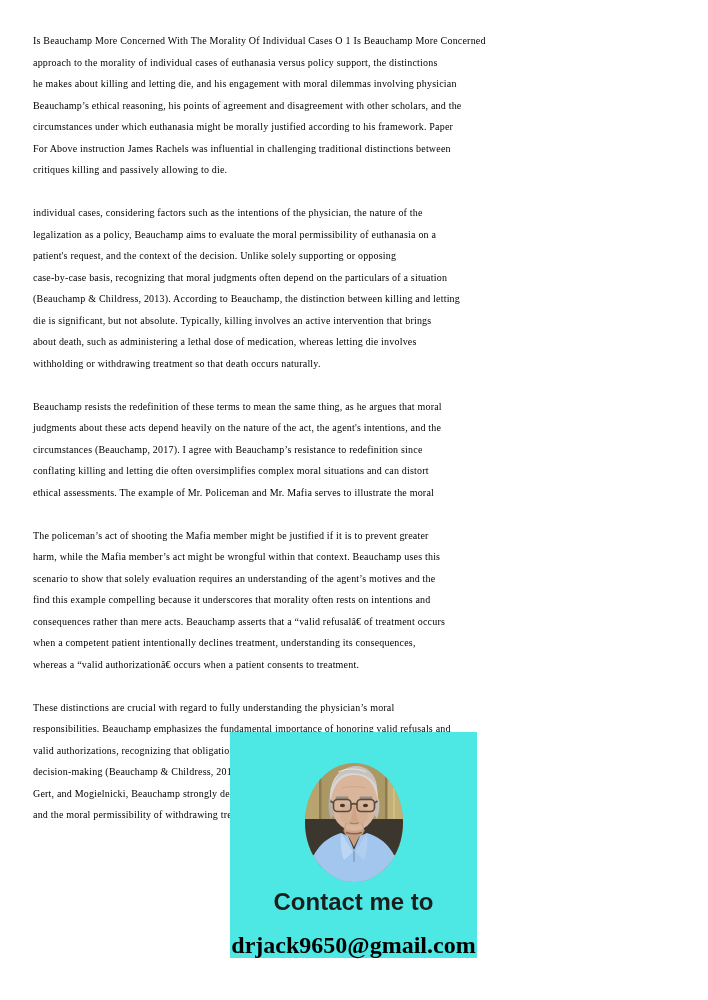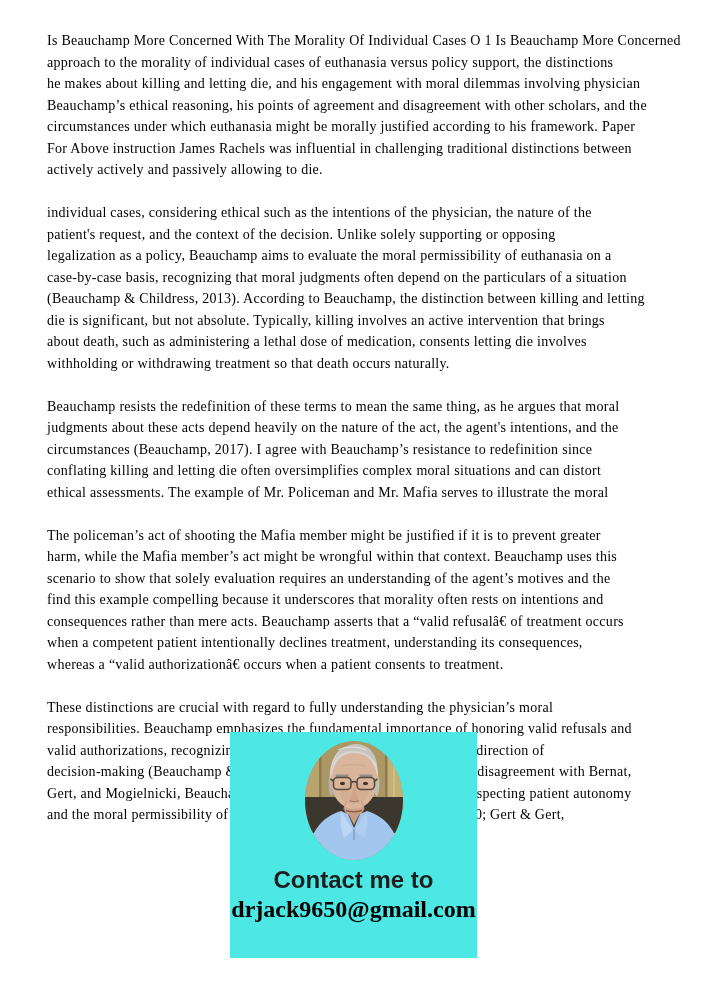--- a/index.html
+++ b/index.html
@@ -5,85 +5,86 @@
   html, body { margin: 0; padding: 0; }
   body {
     width: 708px; height: 1000px;
     position: relative;
     background: #ffffff;
     overflow: hidden;
     font-family: "Liberation Serif", "DejaVu Serif", serif;
   }
   .doc {
     position: absolute;
-    left: 47px; top: 30px;
+    left: 33px; top: 30px;
     width: 630px;
-    font-size: 14px;
+    font-size: 10px;
     line-height: 21.5px;
     letter-spacing: 0.02em;
   }
   .para { margin: 0 0 21.5px 0; }
   .line { white-space: pre; }
 
   .overlay {
     position: absolute;
     left: 230px; top: 732px;
     width: 247px; height: 226px;
     box-sizing: border-box;
     display: flex;
     flex-direction: column;
     align-items: center;
+    justify-content: flex-end;
   }
   .photo {
     flex: none;
     width: 98px; height: 119px;
     margin-top: 9px;
     border-radius: 50%;
     overflow: hidden;
   }
   .photo svg { display: block; width: 100%; height: 100%; }
   .headline {
     margin-top: 5px;
     font-family: "Liberation Sans", "DejaVu Sans", sans-serif;
     font-weight: 700;
     font-size: 24px;
     line-height: 29px;
     text-align: center;
     white-space: nowrap;
   }
   .email {
-    margin-top: 2px;
+    margin-top: 16px;
     font-family: "Liberation Serif", "DejaVu Serif", serif;
     font-weight: 700;
     font-size: 24px;
     line-height: 26px;
     white-space: nowrap;
   }
 </style>
 </head>
 <body>
 
 <div class="doc" style="color: rgb(0, 0, 0);">
     <div class="para">
       <div class="line">Is Beauchamp More Concerned With The Morality Of Individual Cases O 1 Is Beauchamp More Concerned</div>
       <div class="line">approach to the morality of individual cases of euthanasia versus policy support, the distinctions</div>
       <div class="line">he makes about killing and letting die, and his engagement with moral dilemmas involving physician</div>
       <div class="line">Beauchamp’s ethical reasoning, his points of agreement and disagreement with other scholars, and the</div>
       <div class="line">circumstances under which euthanasia might be morally justified according to his framework. Paper</div>
       <div class="line">For Above instruction James Rachels was influential in challenging traditional distinctions between</div>
-      <div class="line">actively actively and passively allowing to die.</div>
+      <div class="line">critiques killing and passively allowing to die.</div>
     </div>
     <div class="para">
-      <div class="line">individual cases, considering ethical such as the intentions of the physician, the nature of the</div>
+      <div class="line">individual cases, considering factors such as the intentions of the physician, the nature of the</div>
+      <div class="line">legalization as a policy, Beauchamp aims to evaluate the moral permissibility of euthanasia on a</div>
       <div class="line">patient's request, and the context of the decision. Unlike solely supporting or opposing</div>
-      <div class="line">legalization as a policy, Beauchamp aims to evaluate the moral permissibility of euthanasia on a</div>
       <div class="line">case-by-case basis, recognizing that moral judgments often depend on the particulars of a situation</div>
       <div class="line">(Beauchamp &amp; Childress, 2013). According to Beauchamp, the distinction between killing and letting</div>
       <div class="line">die is significant, but not absolute. Typically, killing involves an active intervention that brings</div>
-      <div class="line">about death, such as administering a lethal dose of medication, consents letting die involves</div>
+      <div class="line">about death, such as administering a lethal dose of medication, whereas letting die involves</div>
       <div class="line">withholding or withdrawing treatment so that death occurs naturally.</div>
     </div>
     <div class="para">
       <div class="line">Beauchamp resists the redefinition of these terms to mean the same thing, as he argues that moral</div>
       <div class="line">judgments about these acts depend heavily on the nature of the act, the agent's intentions, and the</div>
       <div class="line">circumstances (Beauchamp, 2017). I agree with Beauchamp’s resistance to redefinition since</div>
       <div class="line">conflating killing and letting die often oversimplifies complex moral situations and can distort</div>
       <div class="line">ethical assessments. The example of Mr. Policeman and Mr. Mafia serves to illustrate the moral</div>
     </div>
     <div class="para">

